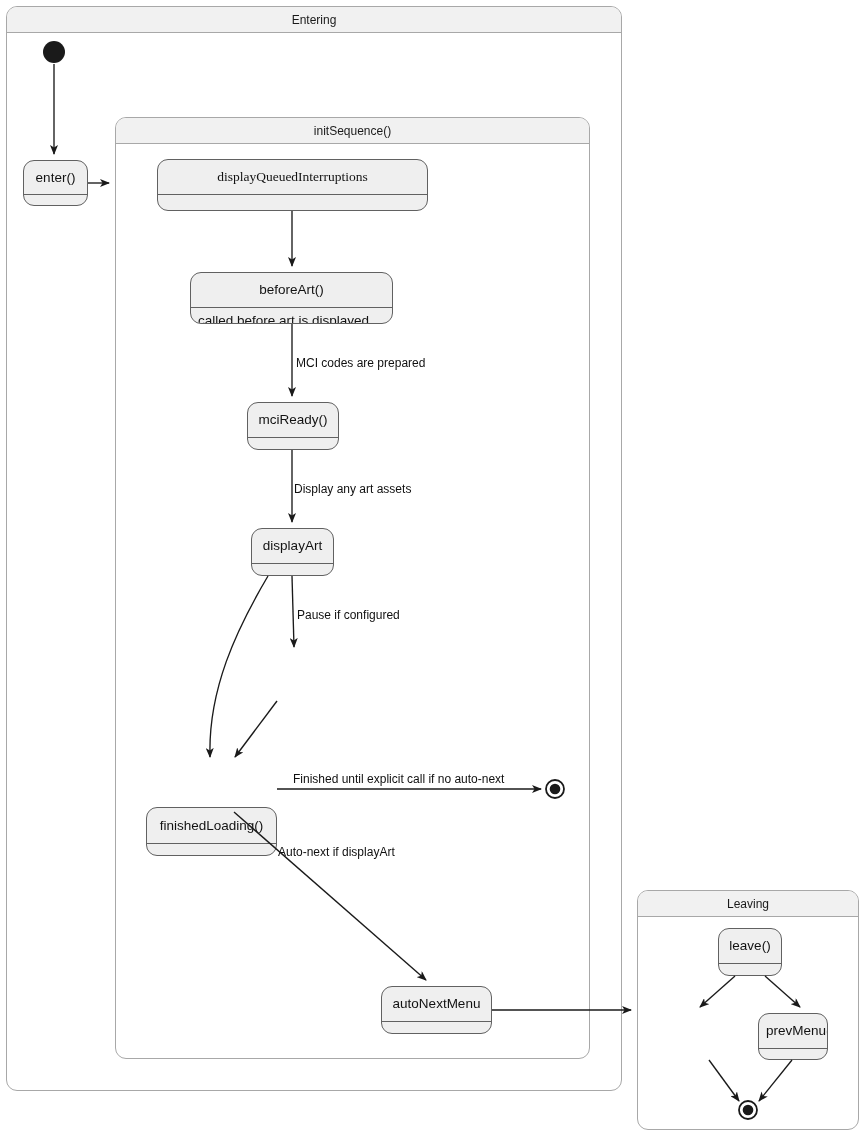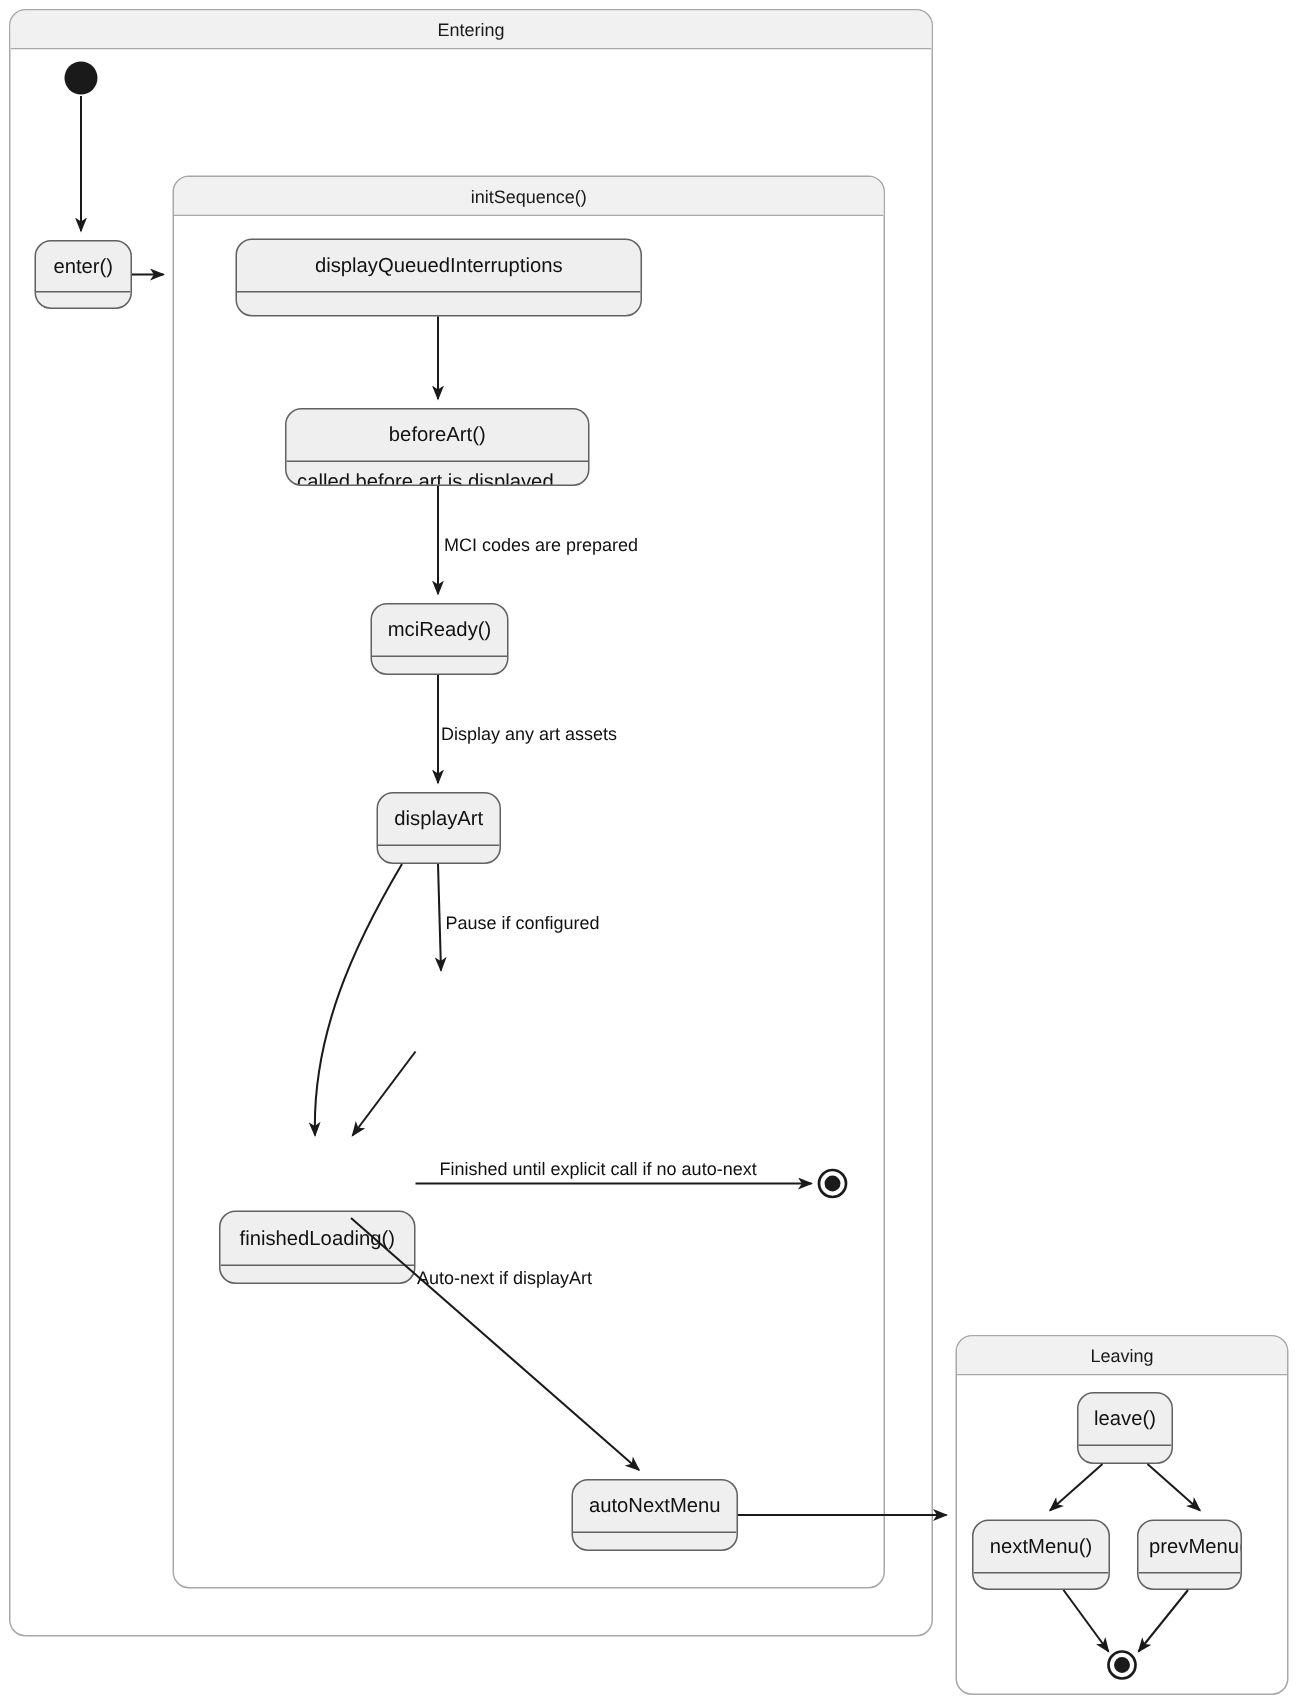--- a/index.html
+++ b/index.html
@@ -106,21 +106,21 @@
   <div class="composite-frame" style="left:637px; top:890px; width:222px; height:240px;">
     <div class="composite-title">Leaving</div>
   </div>
 
   <div class="state-node" style="left:23px; top:160px; width:65px; height:46px;">
     <span class="state-name" style="line-height:25px;">enter()</span>
     <div class="state-divider"></div>
     <span class="state-body" style="line-height:20px;"></span>
   </div>
 
-  <div class="state-node" style="left:157px; top:159px; width:271px; height:52px;">
+  <div class="state-node" style="left:157px; top:159px; width:271px; height:52px;font-family:Liberation Serif, serif;">
     <span class="state-name" style="line-height:26px;">displayQueuedInterruptions</span>
     <div class="state-divider"></div>
   </div>
 
   <div class="state-node" style="left:190px; top:272px; width:203px; height:52px;">
     <span class="state-name" style="line-height:26px;">beforeArt()</span>
     <div class="state-divider"></div>
     <span class="state-body" style="line-height:25px; text-align:left;">called before art is displayed</span>
   </div>
 
@@ -148,25 +148,20 @@
     <div class="state-divider"></div>
     <span class="state-body" style="line-height:21px;"></span>
   </div>
 
   <div class="state-node" style="left:718px; top:928px; width:64px; height:48px;">
     <span class="state-name" style="line-height:26px;">leave()</span>
     <div class="state-divider"></div>
     <span class="state-body" style="line-height:21px;"></span>
   </div>
 
-  <div class="state-node" style="left:648px; top:1013px; width:92px; height:47px;">
-    <span class="state-name" style="line-height:26px;">nextMenu()</span>
-    <div class="state-divider"></div>
-    <span class="state-body" style="line-height:20px;"></span>
-  </div>
 
   <div class="state-node" style="left:758px; top:1013px; width:70px; height:47px;">
     <span class="state-name" style="line-height:26px;">prevMenu()</span>
     <div class="state-divider"></div>
     <span class="state-body" style="line-height:20px;"></span>
   </div>
 
   <svg class="diagram-canvas" viewBox="0 0 865 1136" xmlns="http://www.w3.org/2000/svg">
     <defs>
       <marker id="arrowhead" markerWidth="10" markerHeight="8" refX="9" refY="4" orient="auto" markerUnits="userSpaceOnUse">

